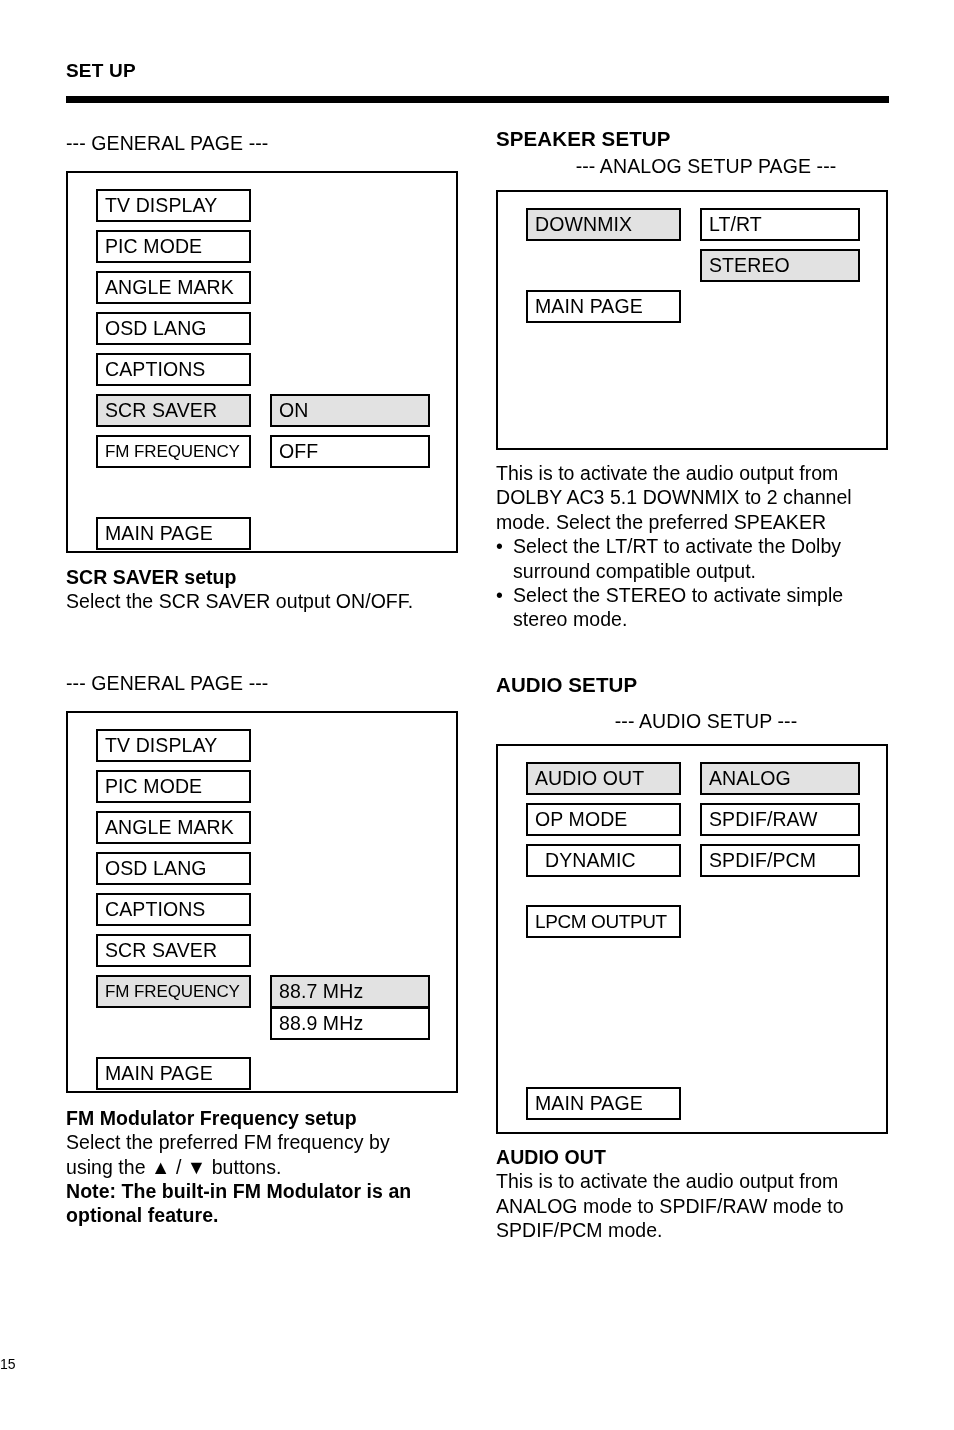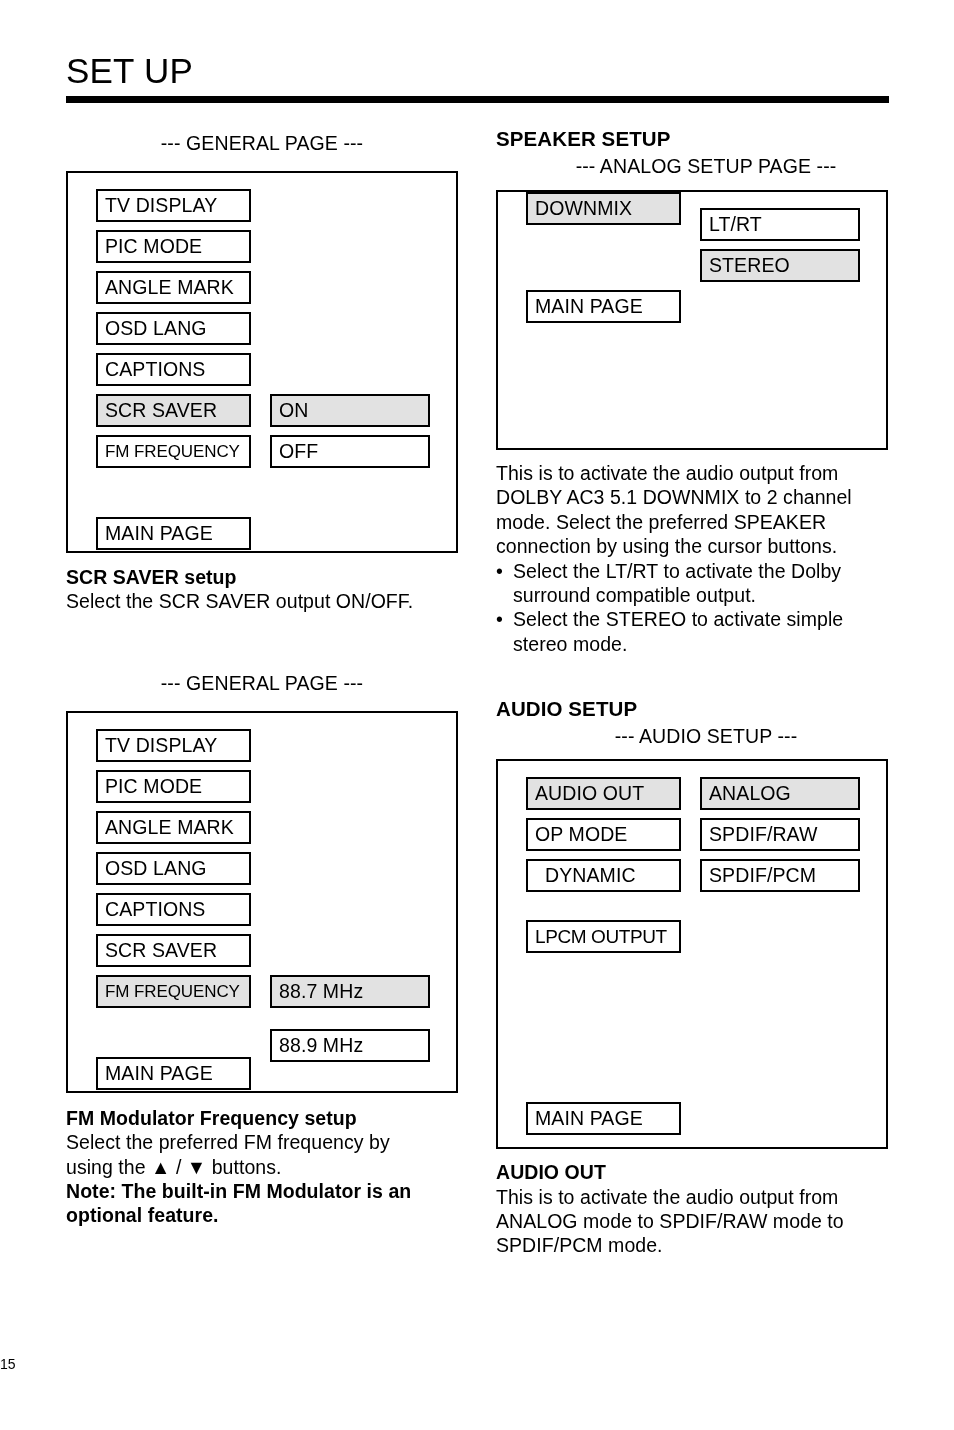--- a/index.html
+++ b/index.html
@@ -21,22 +21,22 @@
     left: 0; top: 0;
     width: 954px;
     height: 1430px;
   }
 
   
   .page-title {
     position: absolute;
     left: 66px;
     top: 54px;
-    font-size: 35px;
-    font-weight: normal;
+    font-size: 19px;
+    font-weight: bold;
     letter-spacing: 0.2px;
     line-height: 34px;
   }
   .title-rule {
     position: absolute;
     left: 66px;
     top: 96px;
     width: 823px;
     height: 7px;
     background: #000000;
@@ -51,21 +51,21 @@
   }
   .col-right {
     position: absolute;
     left: 496px;
     top: 120px;
     width: 392px;
   }
 
   
   .osd-caption {
-    text-align: center;
+    text-align: left;
     font-size: 19.5px;
     line-height: 24px;
     letter-spacing: 0.1px;
     margin: 0;
   }
   .osd-caption.indent {
     text-align: center;
     padding-left: 28px;
   }
 
@@ -184,53 +184,52 @@
       <div class="osd-item" style="left:28px; top:57px; width:155px; height:33px;">PIC MODE</div>
       <div class="osd-item" style="left:28px; top:98px; width:155px; height:33px;">ANGLE MARK</div>
       <div class="osd-item" style="left:28px; top:139px; width:155px; height:33px;">OSD LANG</div>
       <div class="osd-item" style="left:28px; top:180px; width:155px; height:33px;">CAPTIONS</div>
       <div class="osd-item" style="left:28px; top:221px; width:155px; height:33px;">SCR SAVER</div>
       <div class="osd-item sel narrow-text" style="left:28px; top:262px; width:155px; height:33px;">FM FREQUENCY</div>
 
       <div class="osd-item" style="left:28px; top:344px; width:155px; height:33px;">MAIN PAGE</div>
 
       <div class="osd-item sel" style="left:202px; top:262px; width:160px; height:33px;">88.7 MHz</div>
-      <div class="osd-item" style="left:202px; top:316px; width:160px; height:33px;">88.9 MHz</div>
+      <div class="osd-item" style="left:202px; top:294px; width:160px; height:33px;">88.9 MHz</div>
     </div>
 
     <div style="margin-top:13px;">
       <div class="body-text bold">FM Modulator Frequency setup</div>
       <div class="body-text">Select the preferred FM frequency by</div>
       <div class="body-text"><span>using the </span><span>▲</span><span> / </span><span>▼</span><span> buttons.</span></div>
       <div class="body-text bold">Note:  The built-in FM Modulator is an</div>
       <div class="body-text bold">optional feature.</div>
     </div>
   </div>
 
   <div class="col-right">
 
     <div class="section-heading" style="margin-top:6px;">SPEAKER SETUP</div>
 
     <div class="osd-caption indent" style="margin-top:3px;">--- ANALOG SETUP PAGE ---</div>
 
     <div class="osd-screen" style="margin-top:12px; height:260px;">
 
-      <div class="osd-item sel" style="left:28px; top:0; width:155px; height:33px;">DOWNMIX</div>
+      <div class="osd-item sel" style="left:28px; top:16px; width:155px; height:33px;">DOWNMIX</div>
 
       <div class="osd-item" style="left:28px; top:98px; width:155px; height:33px;">MAIN PAGE</div>
 
       <div class="osd-item" style="left:202px; top:16px; width:160px; height:33px;">LT/RT</div>
       <div class="osd-item sel" style="left:202px; top:57px; width:160px; height:33px;">STEREO</div>
     </div>
 
     <div style="margin-top:11px;">
       <div class="body-text">This is to activate the audio output from</div>
       <div class="body-text">DOLBY AC3 5.1 DOWNMIX to 2 channel</div>
       <div class="body-text">mode.  Select the preferred SPEAKER</div>
-      <div class="body-text">connection by using the cursor buttons.</div>
 
       <div class="bullet-row">
         <span class="bullet-dot">•</span>
         <span class="bullet-body">Select the LT/RT to activate the Dolby</span>
       </div>
       <div class="bullet-row">
         <span class="bullet-dot"></span>
         <span class="bullet-body">surround compatible output.</span>
       </div>
 
@@ -239,21 +238,21 @@
         <span class="bullet-body">Select the STEREO to activate simple</span>
       </div>
       <div class="bullet-row">
         <span class="bullet-dot"></span>
         <span class="bullet-body">stereo mode.</span>
       </div>
     </div>
 
     <div class="section-heading" style="margin-top:40px;">AUDIO SETUP</div>
 
-    <div class="osd-caption indent" style="margin-top:3px;">--- AUDIO SETUP ---</div>
+    <div class="osd-caption indent" style="margin-top:12px;">--- AUDIO SETUP ---</div>
 
     <div class="osd-screen" style="margin-top:11px; height:390px;">
 
       <div class="osd-item sel" style="left:28px; top:16px; width:155px; height:33px;">AUDIO OUT</div>
       <div class="osd-item" style="left:28px; top:57px; width:155px; height:33px;">OP MODE</div>
       <div class="osd-item" style="left:28px; top:98px; width:155px; height:33px;padding-left:17px;">DYNAMIC</div>
       <div class="osd-item tight-text" style="left:28px; top:139px; width:155px; height:33px;">LPCM OUTPUT</div>
 
       <div class="osd-item" style="left:28px; top:341px; width:155px; height:33px;">MAIN PAGE</div>
 

